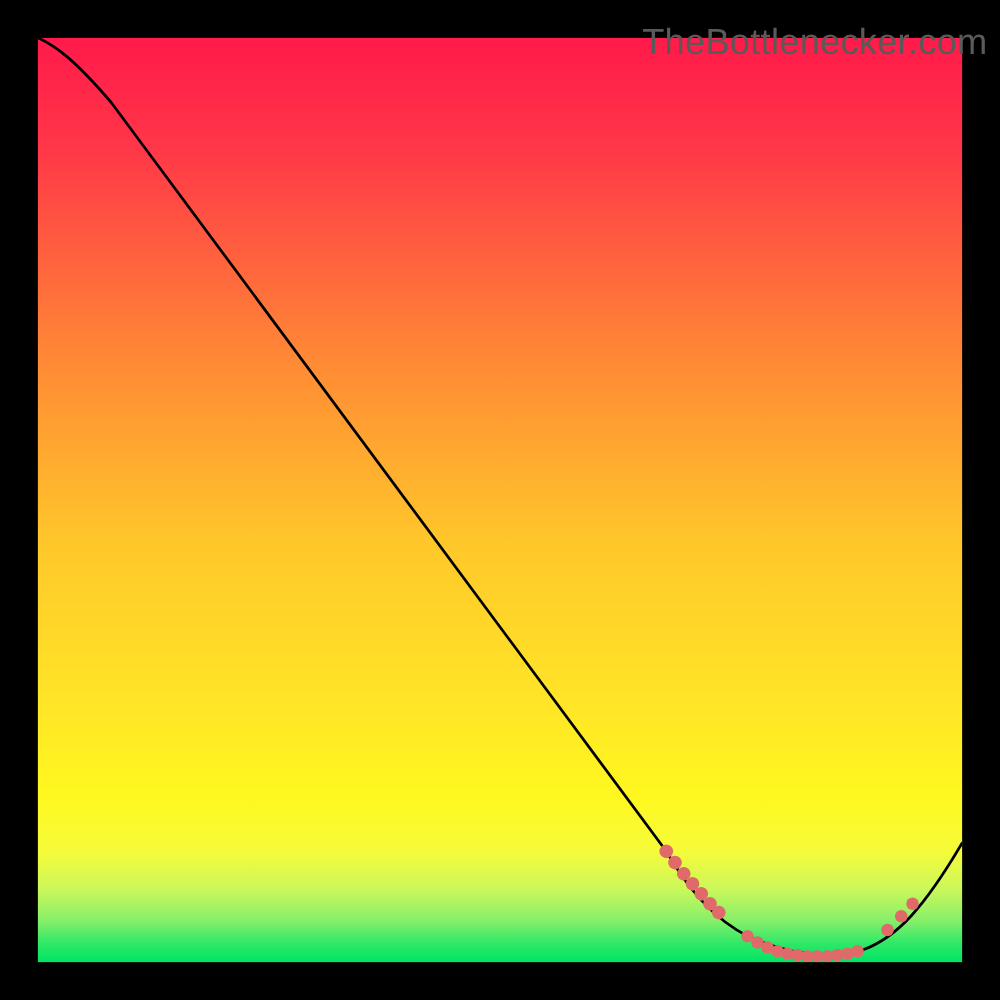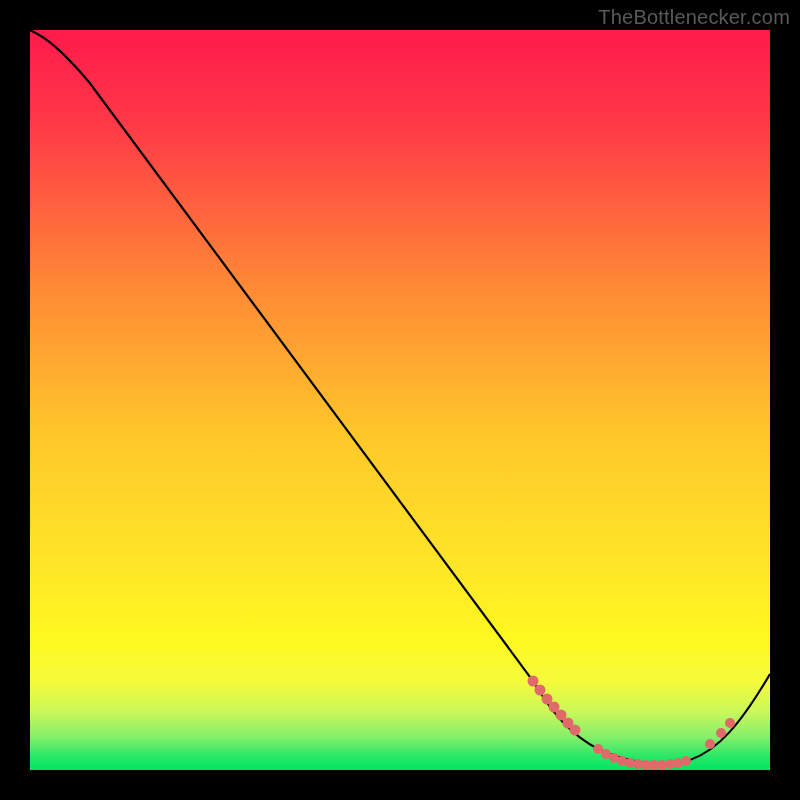--- a/index.html
+++ b/index.html
@@ -12,24 +12,24 @@
     font-family: Arial, Helvetica, sans-serif;
   }
   .outer {
     position: relative;
     width: 800px;
     height: 800px;
     background: #000;
   }
   .watermark {
     position: absolute;
-    top: 6px;
+    top: 18px;
     right: 10px;
     color: #5a5a5a;
-    font-size: 20px;
+    font-size: 29px;
     font-weight: 500;
     letter-spacing: 0.2px;
     z-index: 10;
   }
   .plot-area {
     position: absolute;
     left: 30px;
     top: 30px;
     width: 740px;
     height: 740px;

